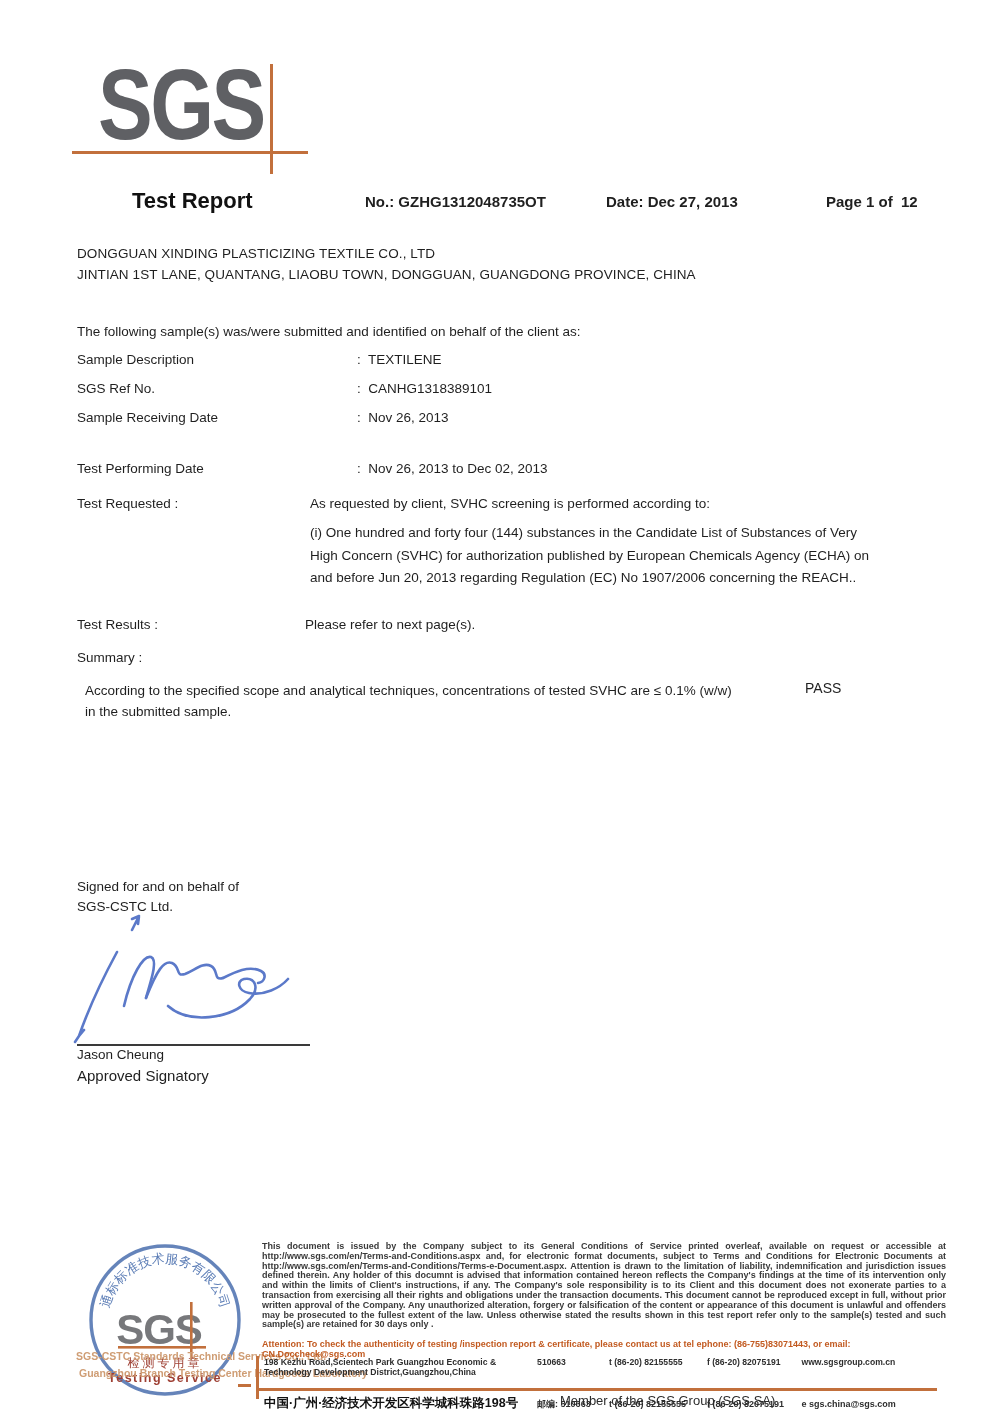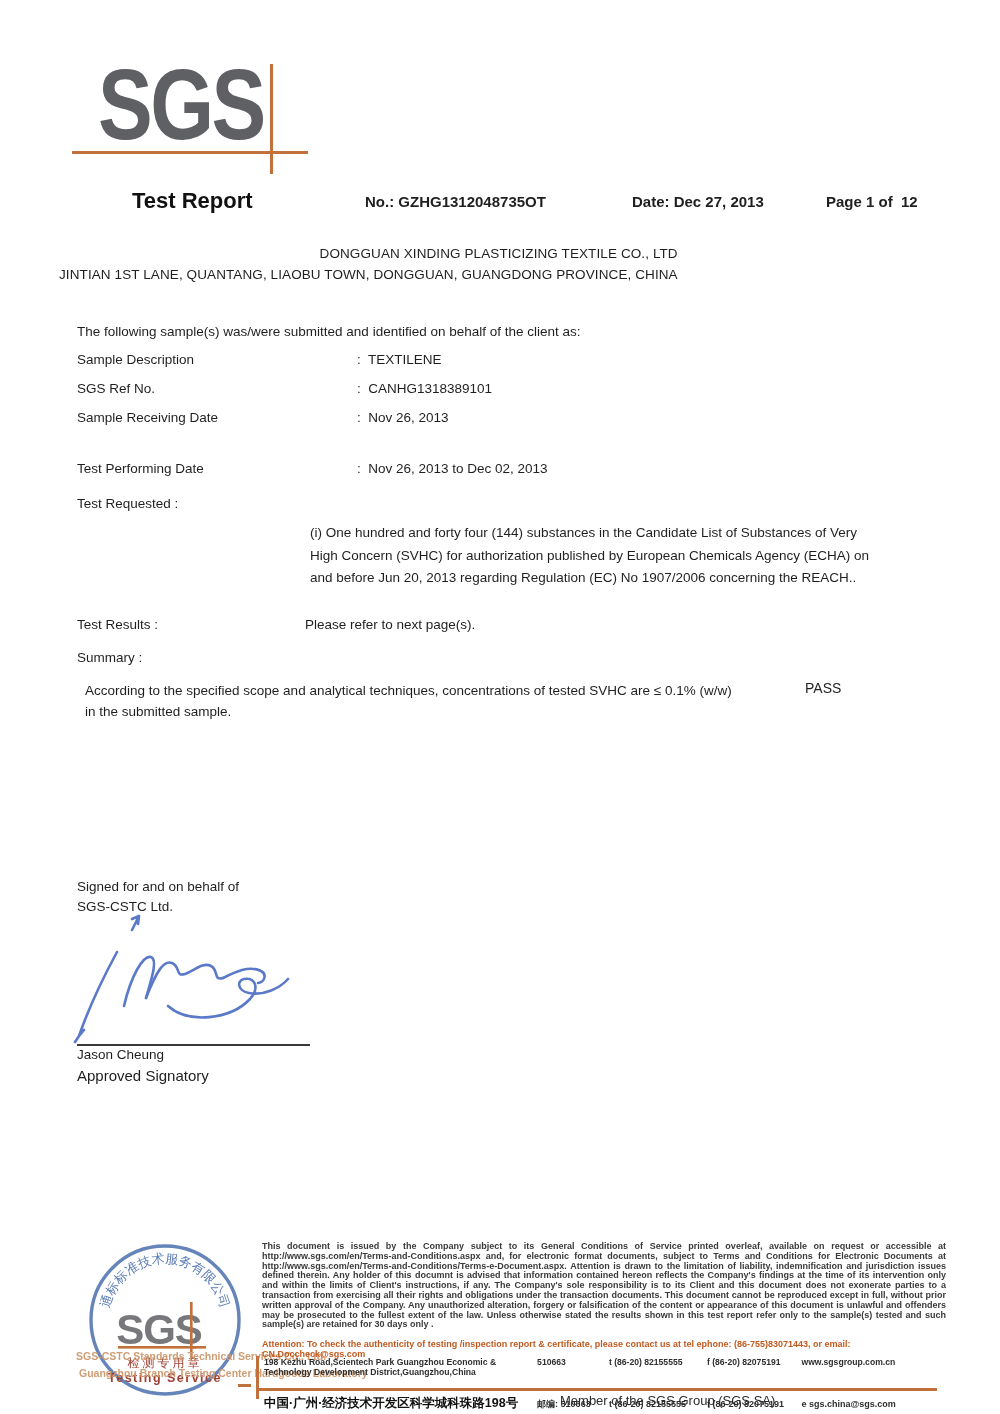--- a/index.html
+++ b/index.html
@@ -9,25 +9,25 @@
   .abs { position:absolute; }
 
   
   .logo-text { left:98px; top:58px; font-size:100px; font-weight:bold; line-height:0.92;
                letter-spacing:-3px; color:#5f6064; transform:scaleX(0.82); transform-origin:left top; }
   .logo-hline { left:72px; top:151px; width:236px; height:3px; background:#c2703c; }
   .logo-vline { left:270px; top:64px; width:3px; height:110px; background:#c2703c; }
 
   .doc-title { left:132px; top:188px; font-size:22px; font-weight:bold; color:#111; }
   .hdr-no   { left:365px; top:193px; font-size:15px; font-weight:bold; white-space:pre; }
-  .hdr-date { left:632px; top:193px; font-size:15px; font-weight:bold; white-space:pre; }
+  .hdr-date { left:606px; top:193px; font-size:15px; font-weight:bold; white-space:pre; }
   .hdr-page { left:826px; top:193px; font-size:15px; font-weight:bold; white-space:pre; }
 
   
-  .client { left:59px; top:244px; font-size:13.5px; line-height:20.5px; letter-spacing:0.1px;text-align:right; }
+  .client { left:77px; top:244px; font-size:13.5px; line-height:20.5px; letter-spacing:0.1px; }
 
   .intro { left:77px; top:324px; font-size:13.5px; }
 
   
   .info-row { left:0; width:1000px; height:20px; font-size:13.5px; }
   .info-label { position:absolute; left:77px; top:0; }
   .info-value { position:absolute; left:357px; top:0; white-space:pre; }
   .r0 { top:352px;padding-left:39px; } .r1 { top:381px; } .r2 { top:410px; } .r3 { top:439px;margin-top:22px; }
 
   
@@ -106,20 +106,21 @@
   <div class="abs info-row r2">
     <span class="info-label">Sample Receiving Date</span>
     <span class="info-value">:  Nov 26, 2013</span>
   </div>
   <div class="abs info-row r3">
     <span class="info-label">Test Performing Date</span>
     <span class="info-value">:  Nov 26, 2013 to Dec 02, 2013</span>
   </div>
 
   <div class="abs tr-label">Test Requested :</div>
+  <div class="abs tr-line1">As requested by client, SVHC screening is performed according to:</div>
   <div class="abs tr-body">(i) One hundred and forty four (144) substances in the Candidate List of Substances of Very High Concern (SVHC) for authorization published by European Chemicals Agency (ECHA) on and before Jun 20, 2013 regarding Regulation (EC) No 1907/2006 concerning the REACH..</div>
 
   <div class="abs res-label">Test Results :</div>
   <div class="abs res-value">Please refer to next page(s).</div>
 
   <div class="abs sum-label">Summary :</div>
   <div class="abs sum-body">According to the specified scope and analytical techniques, concentrations of tested SVHC are ≤ 0.1% (w/w) in the submitted sample.</div>
   <div class="abs sum-verdict">PASS</div>
 
   <div class="abs signed-for">

